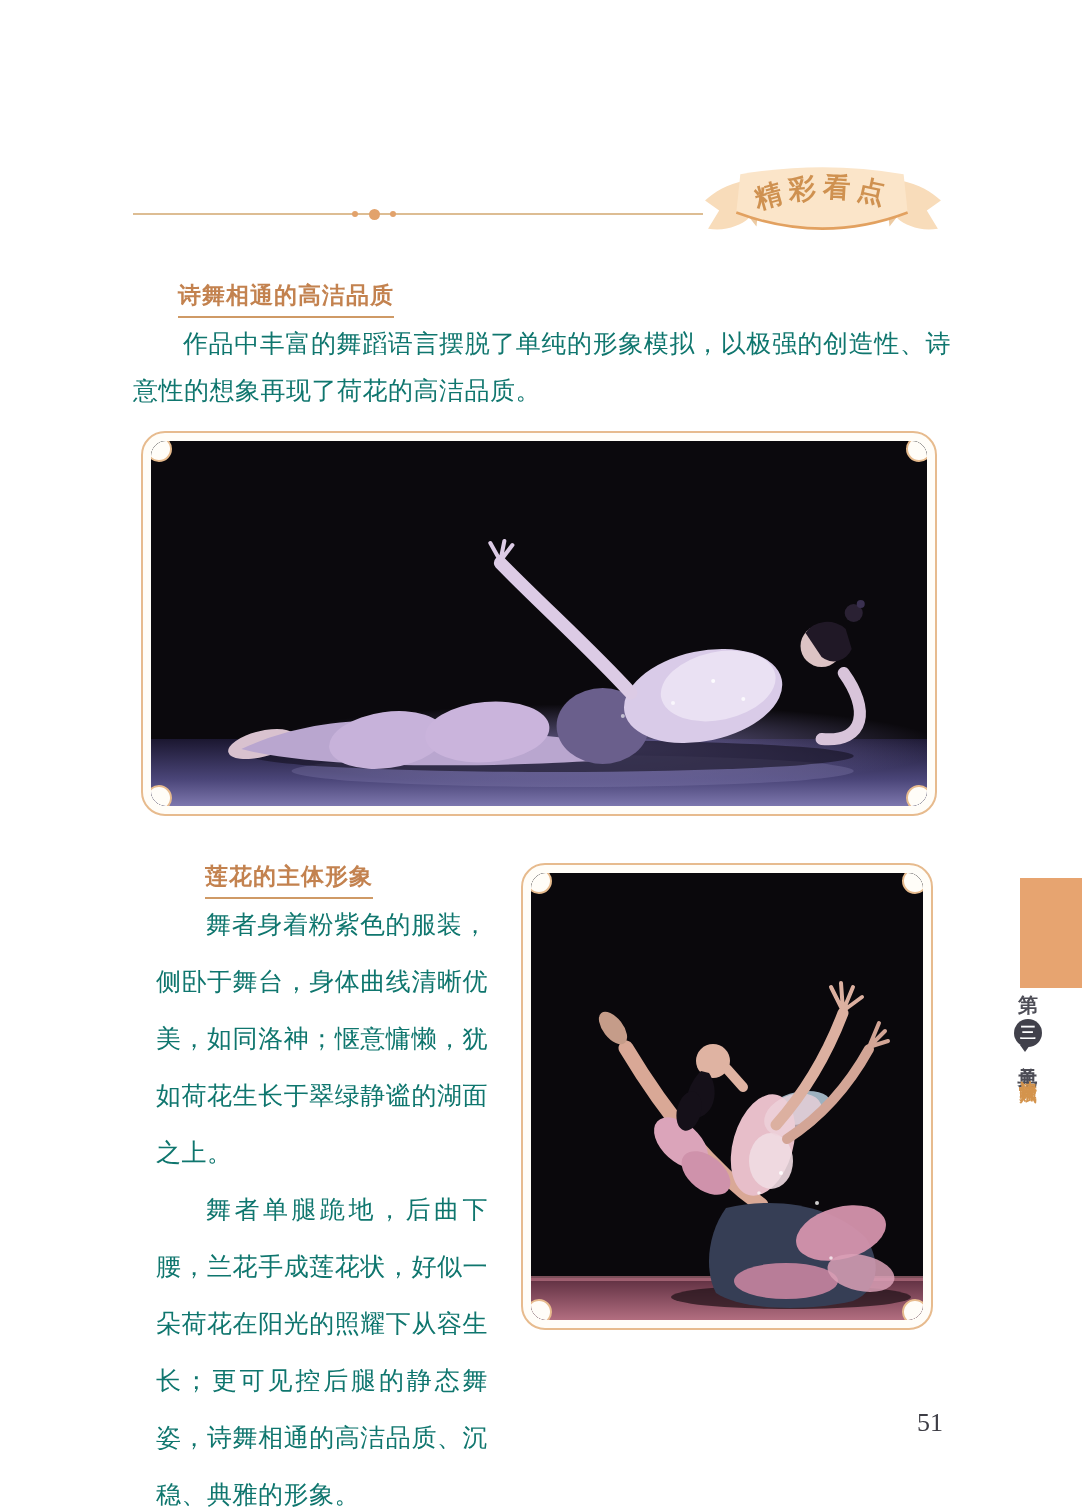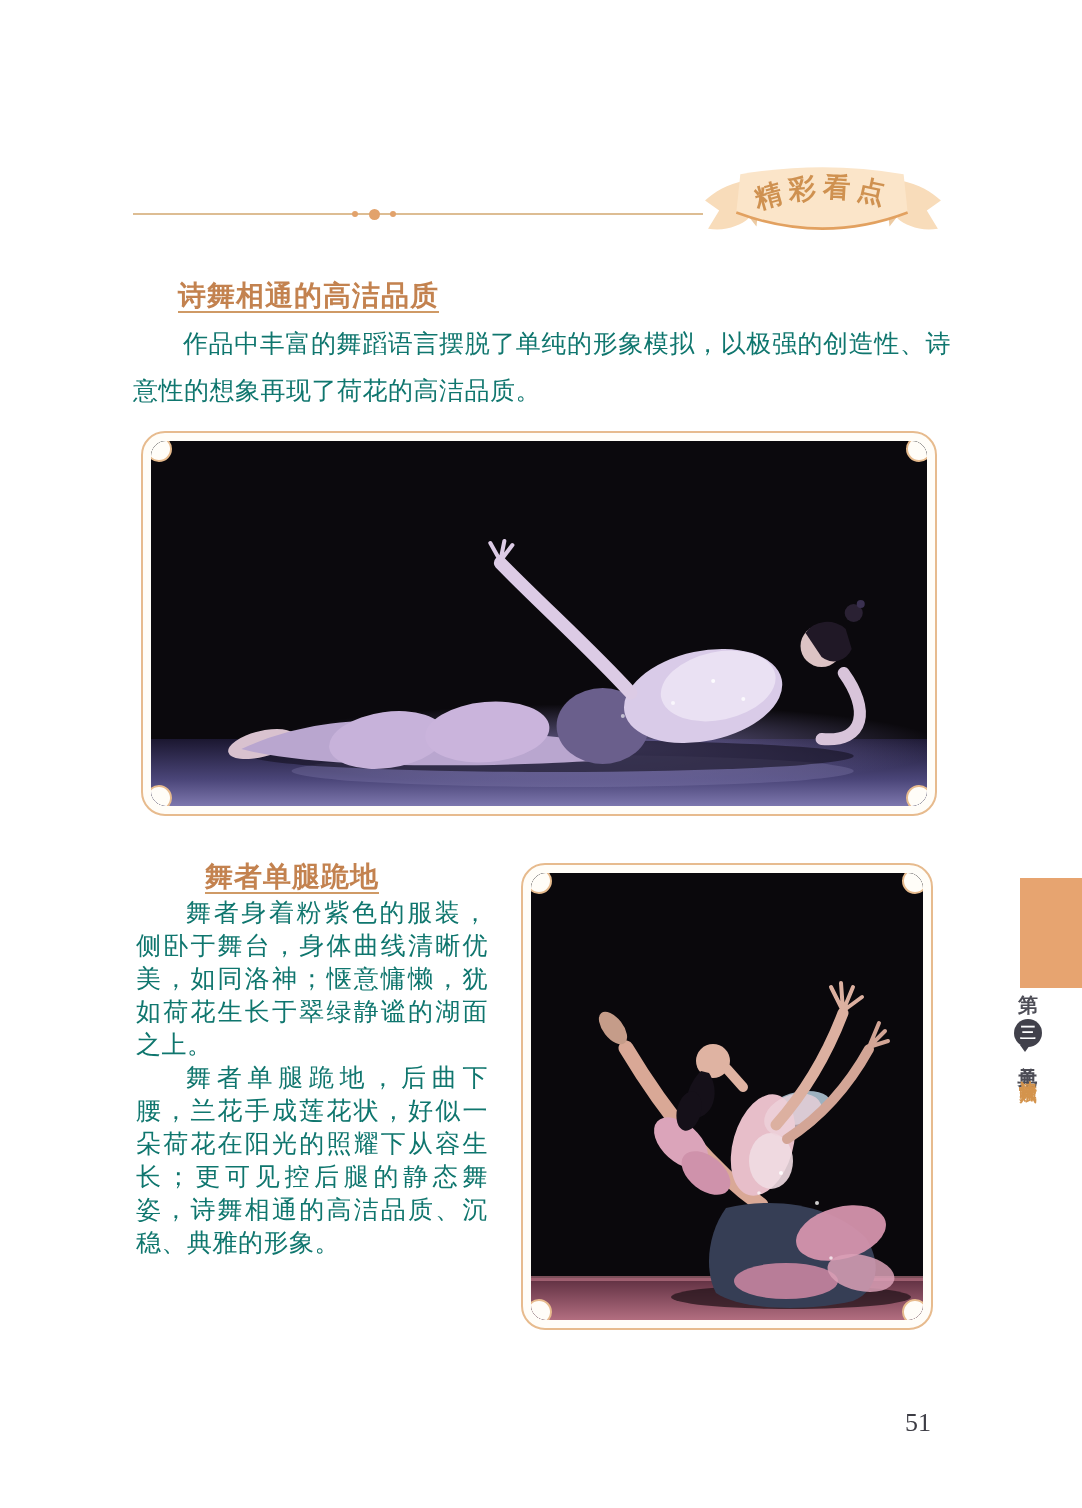--- a/index.html
+++ b/index.html
@@ -20,38 +20,38 @@
     display:flex; align-items:center; justify-content:space-between;
   }
   .divider-dots .d { border-radius:50%; background:#e2a26b; }
   .divider-dots .d.small { width:6px; height:6px; }
   .divider-dots .d.big   { width:11px; height:11px; }
 
   .ribbon-wrap { position:absolute; left:698px; top:148px; width:250px; height:104px; }
 
   
   .sec-heading {
-    position:absolute; font-size:28px; font-weight:bold; color:#c3originall;
-    color:#c3824f; letter-spacing:1px; 
+    position:absolute; font-size:23px; font-weight:bold; color:#c3originall;
+    color:#c3824f; letter-spacing:1px; padding-bottom:5px;
     border-bottom:2px solid #cf9a66; line-height:30px;
   }
   .h1 { left:178px; top:281px; }
   .h2 { left:205px; top:862px; }
 
   .body-par {
     color:#0f766e; font-size:25px; text-align:justify;
     text-indent:2em; letter-spacing:0.5px;
   }
   .par-full {
     position:absolute; left:133px; top:320px; width:818px; line-height:47px;
   }
   .col-left {
     position:absolute; left:136px; top:896px; width:352px;
   }
-  .col-left p { line-height:33px; }
+  .col-left p { line-height:57px;margin-left:20px; }
 
   
   .photo-frame {
     position:absolute; border:2px solid #e7bb8e; border-radius:24px;
     padding:8px; background:#fffdf8;
   }
   .frame-1 { left:141px; top:431px; width:796px; height:385px; }
   .frame-2 { left:521px; top:863px; width:412px; height:467px; }
   .photo-inner {
     position:relative; width:100%; height:100%;
@@ -94,21 +94,21 @@
     border-top:7px solid #41414b;
   }
   .unit-title {
     writing-mode:vertical-rl; text-orientation:upright;
     margin-top:14px; font-size:17.5px; font-weight:bold;
     color:#d4944d; line-height:18px; letter-spacing:1.5px;
   }
 
   .page-number {
     position:absolute; left:905px; top:1408px; width:50px;
-    font-size:26px; color:#3d3d45; text-align:left;
+    font-size:26px; color:#3d3d45; text-align:center;
   }
 </style>
 </head>
 <body>
 
 <div class="page">
 
   <div class="divider-line"></div>
   <div class="divider-dots">
     <span class="d small"></span>
@@ -182,21 +182,21 @@
           <circle cx="470" cy="275" r="2" fill="#ffffff" opacity="0.6"></circle>
         </g>
       </svg>
       <span class="notch tl"></span>
       <span class="notch tr"></span>
       <span class="notch bl"></span>
       <span class="notch br"></span>
     </div>
   </div>
 
-  <div class="sec-heading h2">舞者单腿跪地</div>
+  <div class="sec-heading h2">莲花的主体形象</div>
   <div class="col-left">
     <p class="body-par">舞者身着粉紫色的服装，侧卧于舞台，身体曲线清晰优美，如同洛神；惬意慵懒，犹如荷花生长于翠绿静谧的湖面之上。</p>
     <p class="body-par">舞者单腿跪地，后曲下腰，兰花手成莲花状，好似一朵荷花在阳光的照耀下从容生长；更可见控后腿的静态舞姿，诗舞相通的高洁品质、沉稳、典雅的形象。</p>
   </div>
 
   <div class="photo-frame frame-2">
     <div class="photo-inner">
       <svg viewBox="0 0 392 447" preserveAspectRatio="none">
         <defs>
           <linearGradient id="floor2" x1="0" y1="0" x2="0" y2="1">

